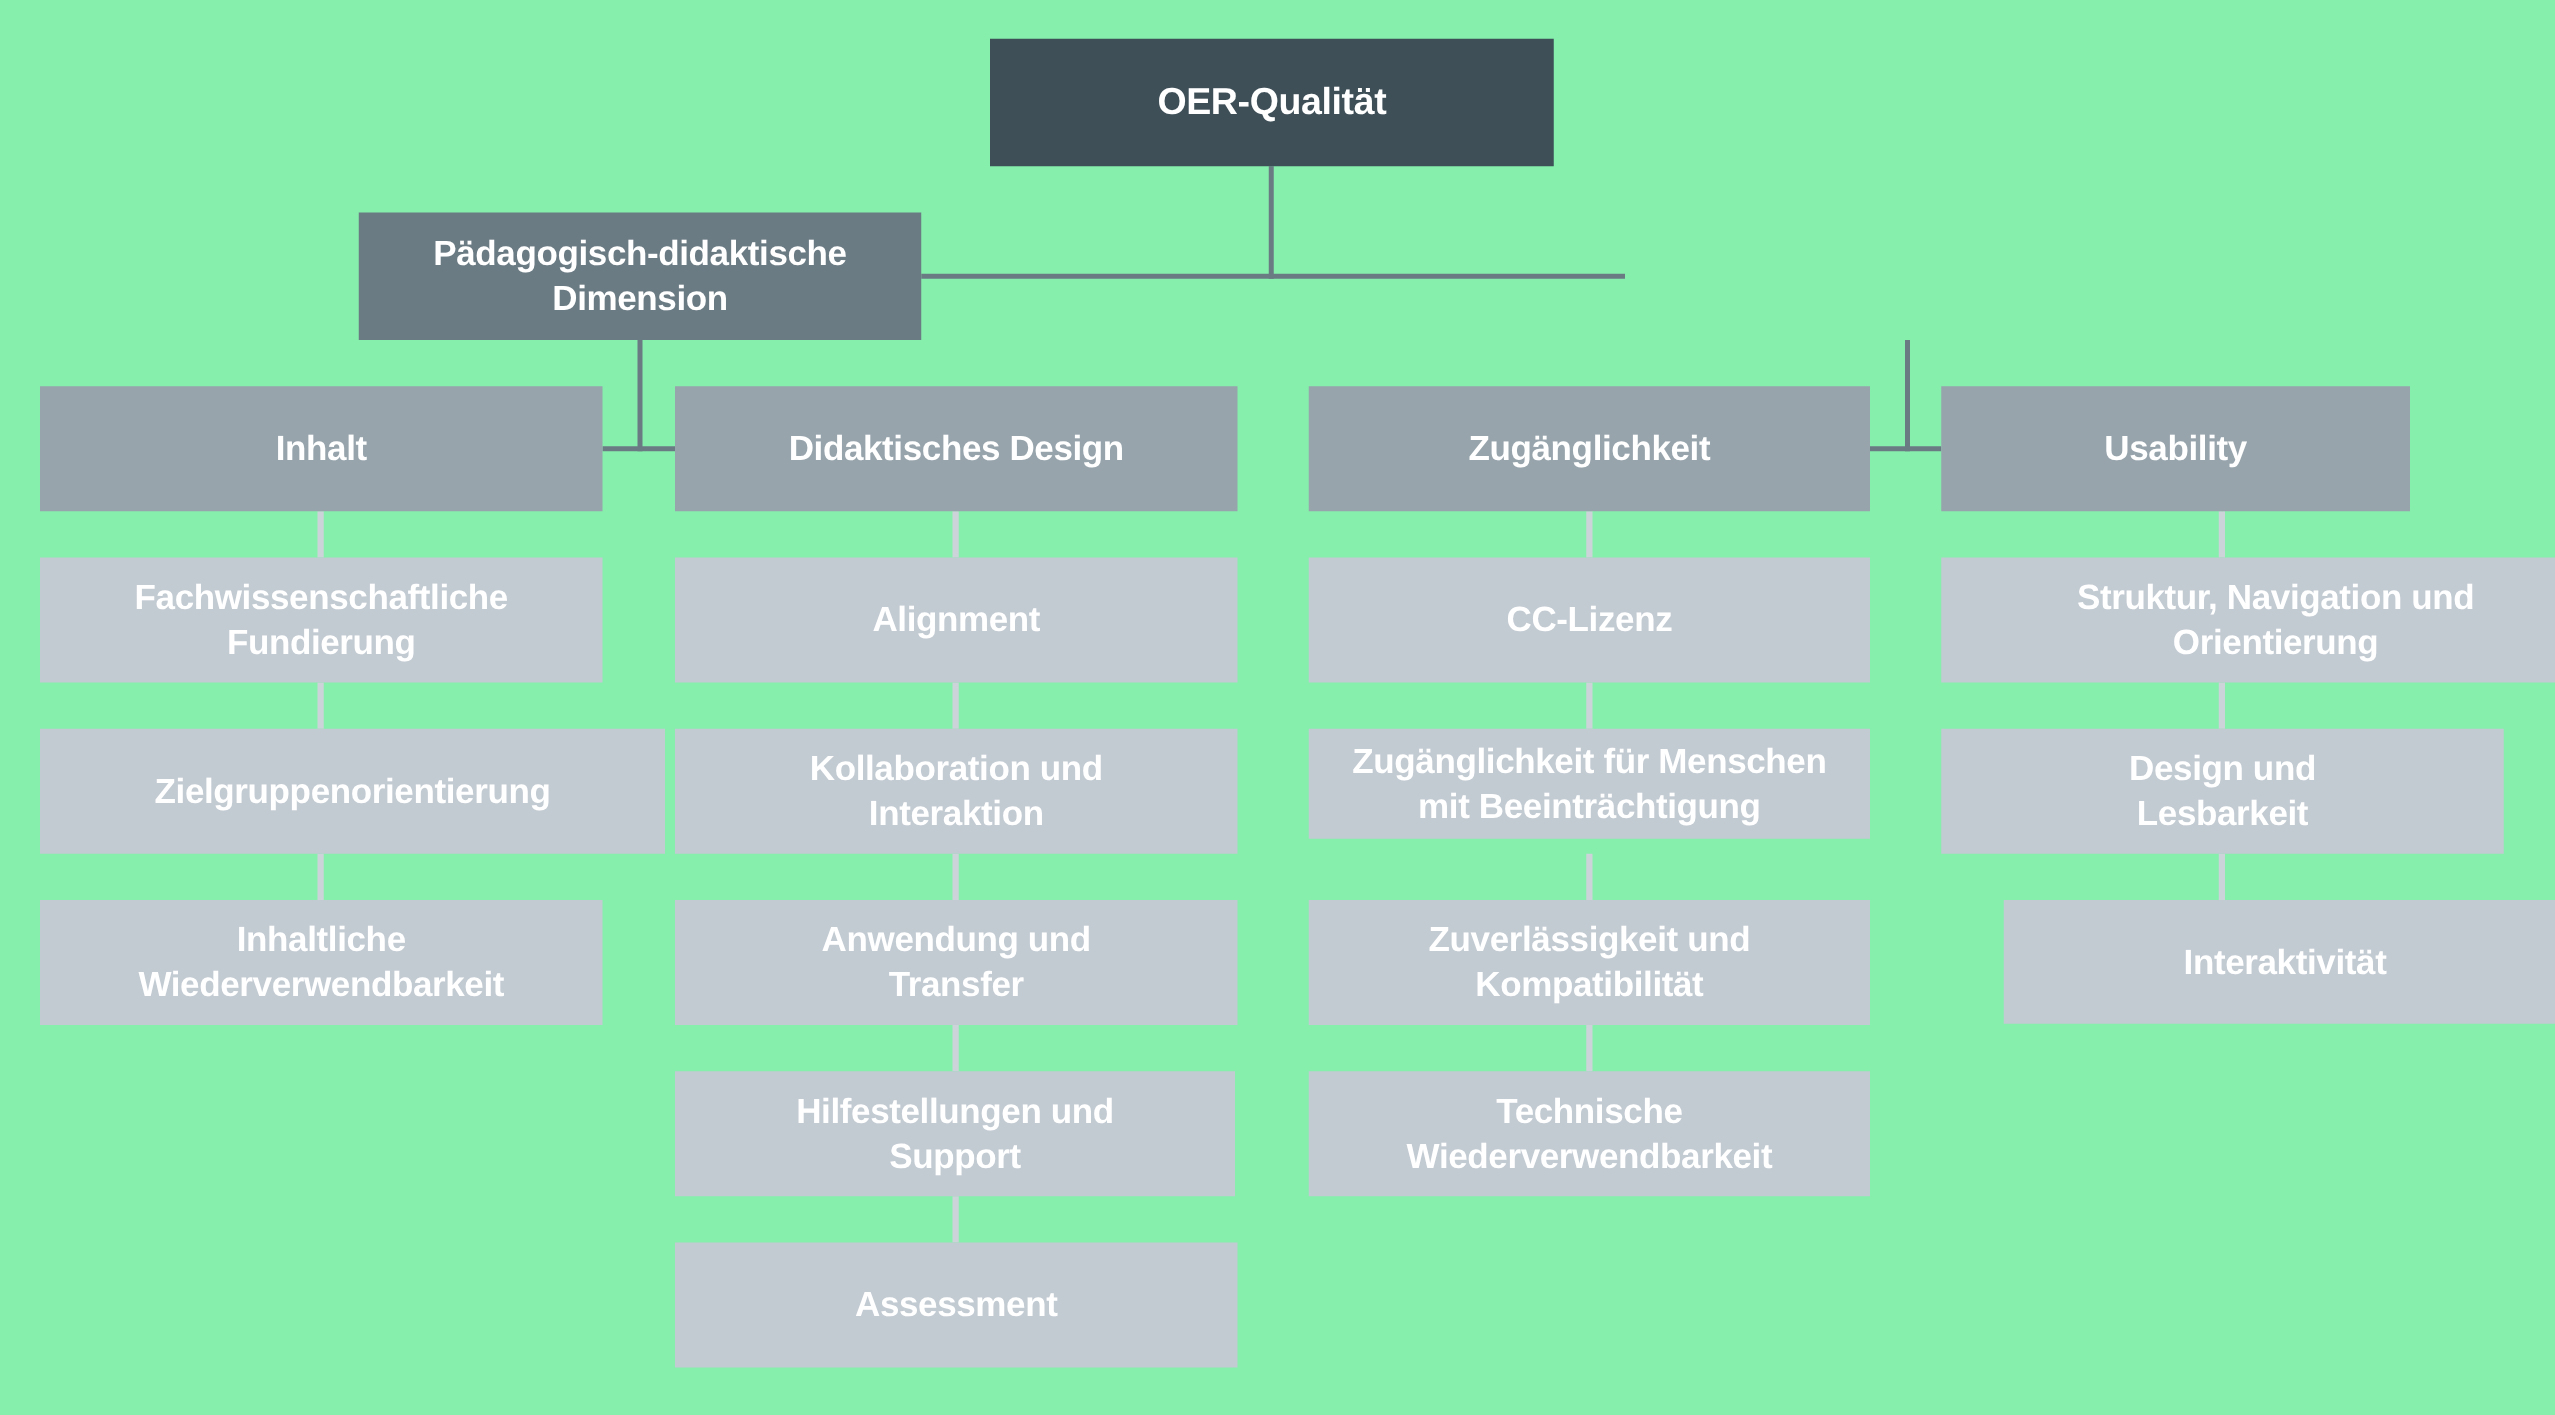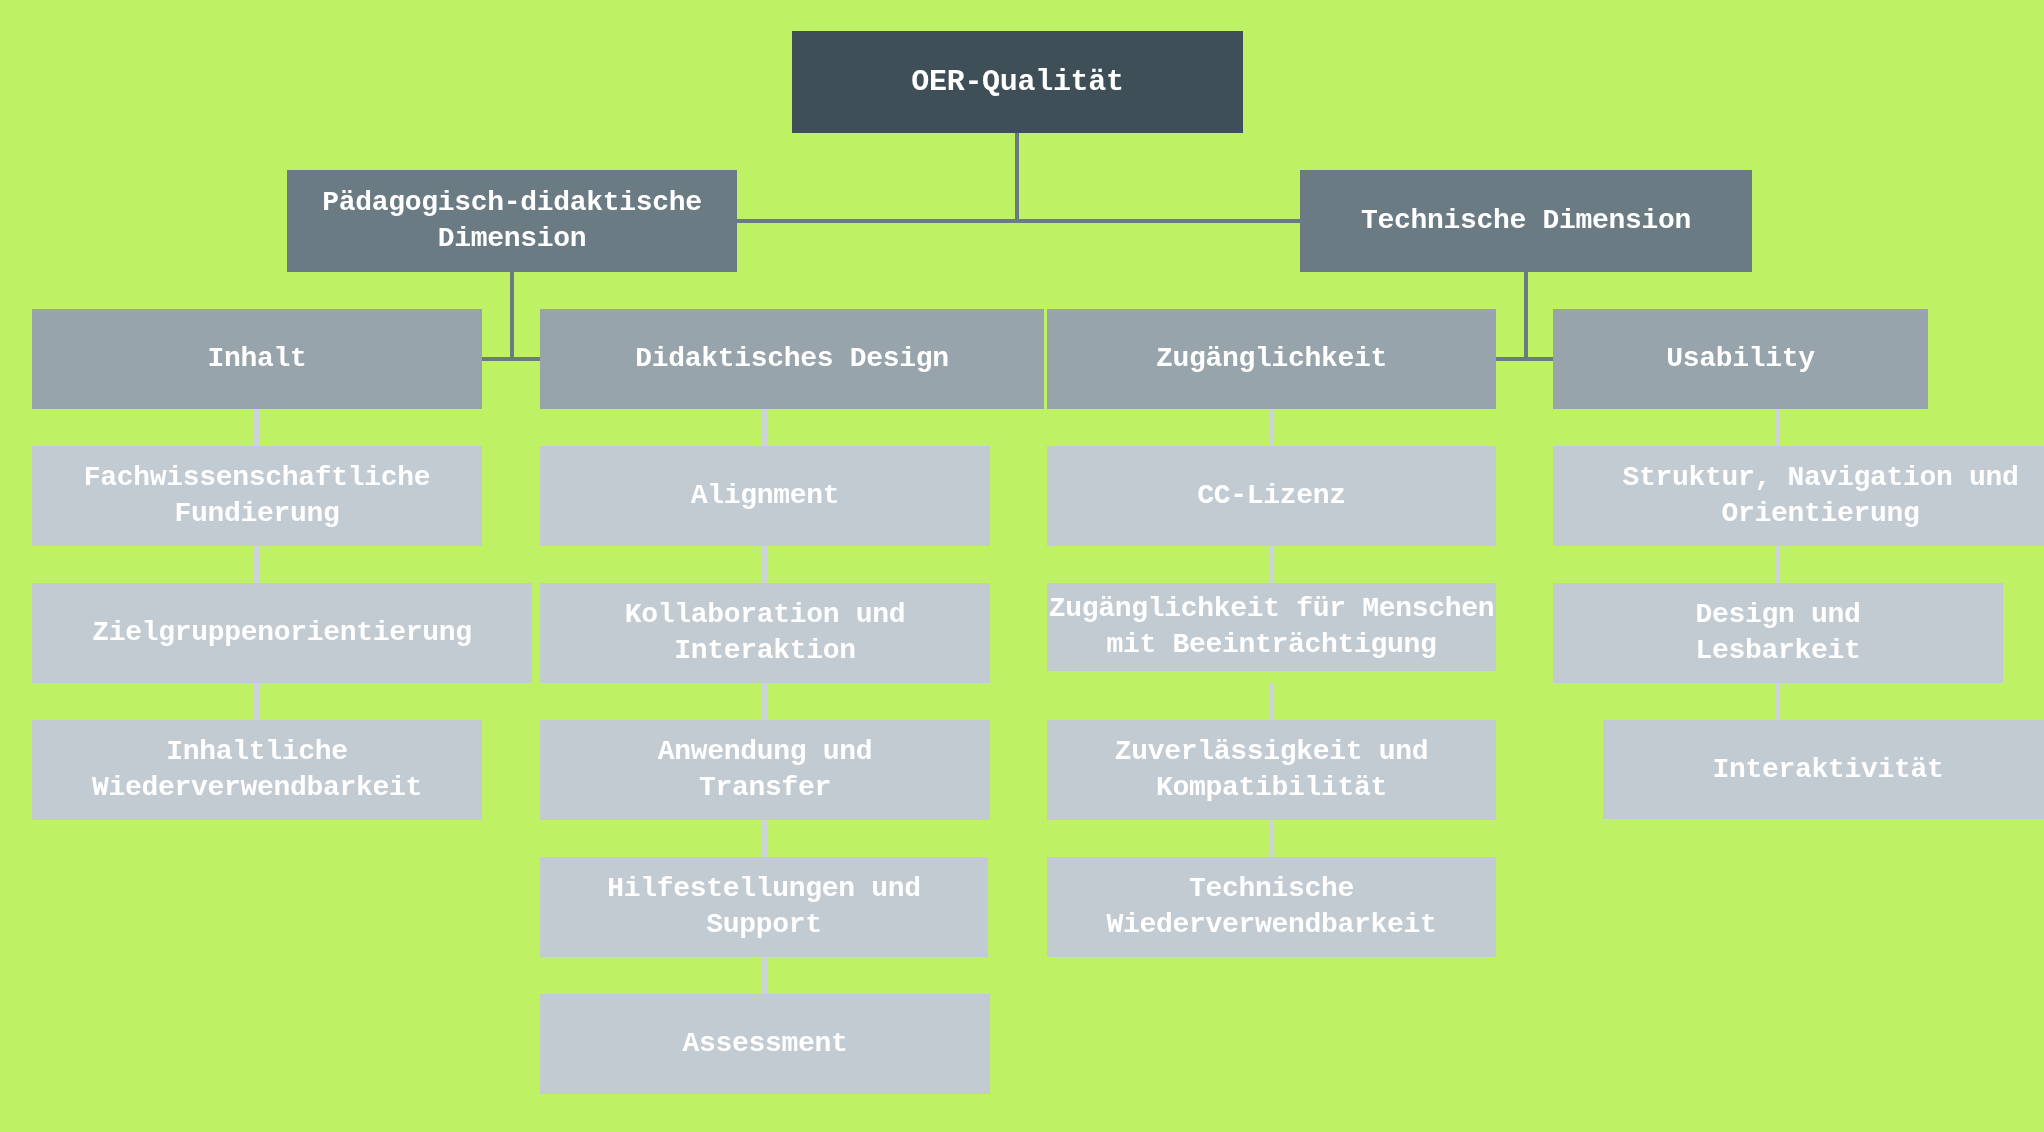--- a/index.html
+++ b/index.html
@@ -1,21 +1,21 @@
 <!DOCTYPE html>
 <html><head>
 <meta charset="utf-8">
 <style>
   html, body { margin: 0; padding: 0; background: #ffffff; }
   .canvas {
     position: relative;
     width: 2044px;
     height: 1132px;
-    background: #bef264;
-    font-family: Liberation Mono, monospace;
+    background: #86efac;
+    font-family: Liberation Sans, sans-serif;
     overflow: hidden;
   }
   .box {
     position: absolute;
     display: flex;
     align-items: center;
     justify-content: center;
     text-align: center;
     color: #ffffff;
     font-weight: 700;
@@ -61,24 +61,23 @@
   <div class="line light" style="left:1269px;top:820px;width:5px;height:37px"></div>
 
   <div class="line light" style="left:1775px;top:409px;width:5px;height:37px"></div>
   <div class="line light" style="left:1775px;top:546px;width:5px;height:37px"></div>
   <div class="line light" style="left:1775px;top:683px;width:5px;height:37px"></div>
 
   <div class="box level1" style="left:792px;top:31px;width:451px;height:102px">OER-Qualität</div>
 
   <div class="box level2" style="left:287px;top:170px;width:450px;height:102px">Pädagogisch-didaktische
 Dimension</div>
-  <div class="box level2" style="left:1300px;top:170px;width:452px;height:102px">Technische Dimension</div>
 
   <div class="box level3" style="left:32px;top:309px;width:450px;height:100px">Inhalt</div>
-  <div class="box level3" style="left:540px;top:309px;width:504px;height:100px">Didaktisches Design</div>
+  <div class="box level3" style="left:540px;top:309px;width:450px;height:100px">Didaktisches Design</div>
   <div class="box level3" style="left:1047px;top:309px;width:449px;height:100px">Zugänglichkeit</div>
   <div class="box level3" style="left:1553px;top:309px;width:375px;height:100px">Usability</div>
 
   <div class="box level4" style="left:32px;top:446px;width:450px;height:100px">Fachwissenschaftliche
 Fundierung</div>
   <div class="box level4" style="left:32px;top:583px;width:500px;height:100px">Zielgruppenorientierung</div>
   <div class="box level4" style="left:32px;top:720px;width:450px;height:100px">Inhaltliche
 Wiederverwendbarkeit</div>
 
   <div class="box level4" style="left:540px;top:446px;width:450px;height:100px">Alignment</div>

